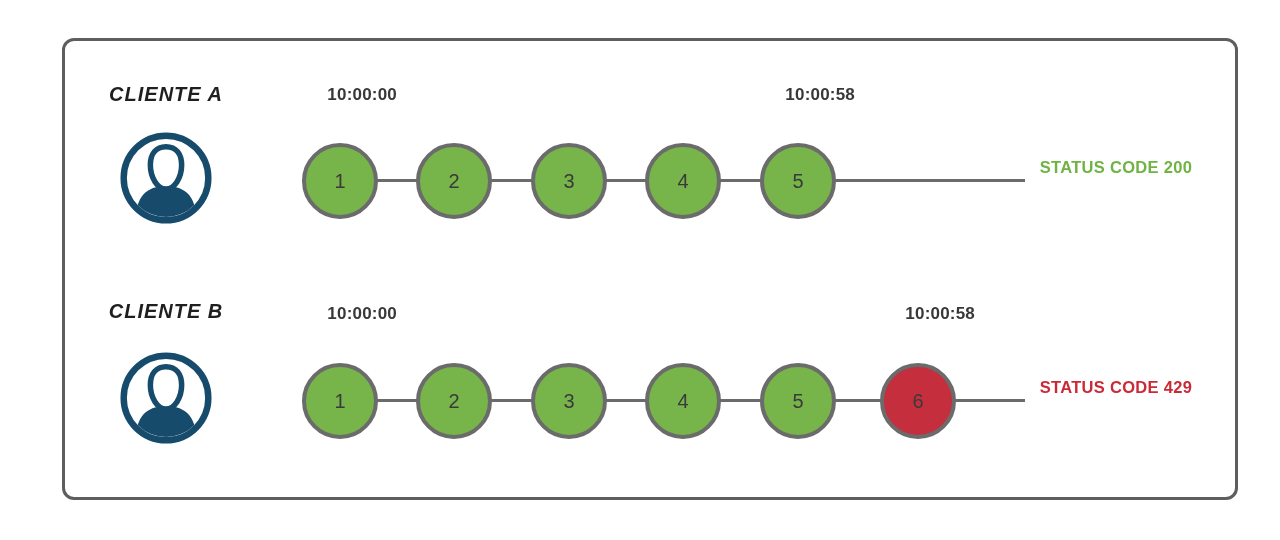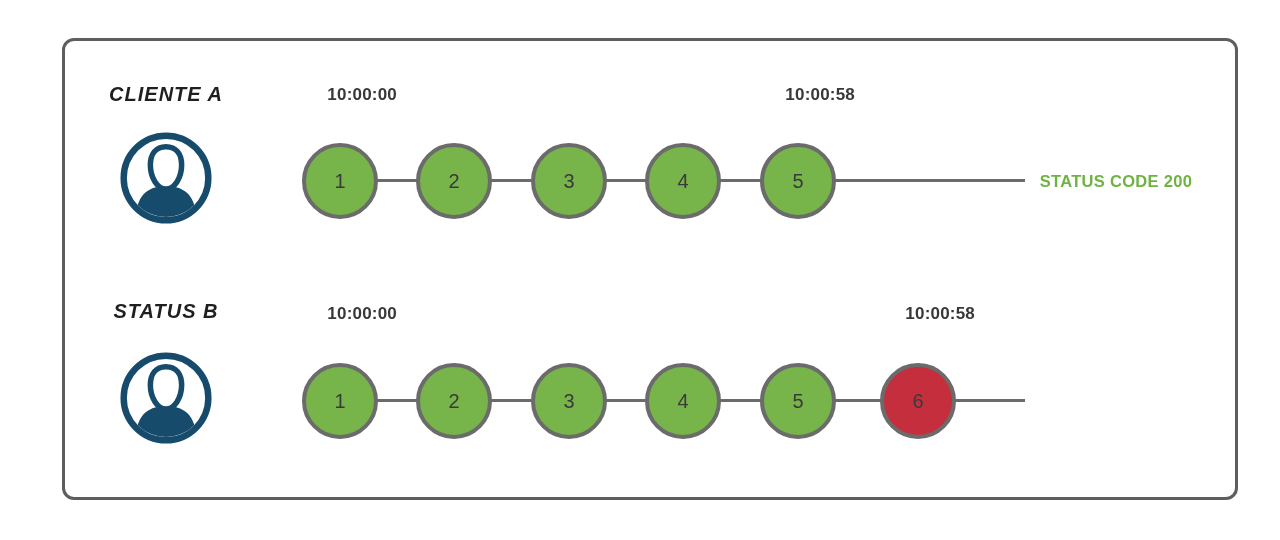--- a/index.html
+++ b/index.html
@@ -54,21 +54,21 @@
   .row-b .node { top: 363px; }
   .node.ok { background: var(--green, #77b44a); }
   .node.blocked { background: var(--red, #c52e3d); }
   .n1 { left: 302px; } .n2 { left: 416px; } .n3 { left: 531px; }
   .n4 { left: 645px; } .n5 { left: 760px; } .n6 { left: 880px; }
 
   .status {
     position: absolute; left: 1002px; width: 228px; text-align: center;
     font-weight: 700; letter-spacing: 0.3px;
   }
-  .row-a .status { top: 156px; color: var(--green-text, #6fb342); margin-top: 14px; }
+  .row-a .status { top: 156px; color: var(--green-text, #6fb342); }
   .row-b .status { top: 376px; color: var(--red-text, #cc2936); }
   .status .line1 { font-size: 16.5px; line-height: 23px; }
   .status .line2 { font-size: 15.5px; line-height: 21px; }
 </style>
 </head>
 <body>
 
 <div class="canvas">
   <div class="frame"></div>
 
@@ -100,21 +100,21 @@
     <div class="node ok n3">3</div>
     <div class="node ok n4">4</div>
     <div class="node ok n5">5</div>
 
     <div class="status">
       <div class="line1">STATUS CODE 200</div>
     </div>
   </section>
 
   <section class="row-b">
-    <div class="client-label">STATUS B</div>
+    <div class="client-label">CLIENTE B</div>
 
     <div class="avatar">
       <svg viewBox="0 0 100 100" aria-hidden="true">
         <defs>
             <clipPath id="cpB">
               <circle cx="50" cy="50" r="42.5"></circle>
             </clipPath>
           </defs>
         <circle cx="50" cy="50" r="46" fill="#ffffff" stroke="var(--navy, #174b6b)" stroke-width="7"></circle>
         <g clip-path="url(#cpB)">
@@ -130,15 +130,16 @@
     <div class="timeline-line"></div>
 
     <div class="node ok n1">1</div>
     <div class="node ok n2">2</div>
     <div class="node ok n3">3</div>
     <div class="node ok n4">4</div>
     <div class="node ok n5">5</div>
     <div class="node blocked n6">6</div>
 
     <div class="status">
+      <div class="line1">STATUS CODE 429</div>
     </div>
   </section>
 </div>
 
 </body></html>

